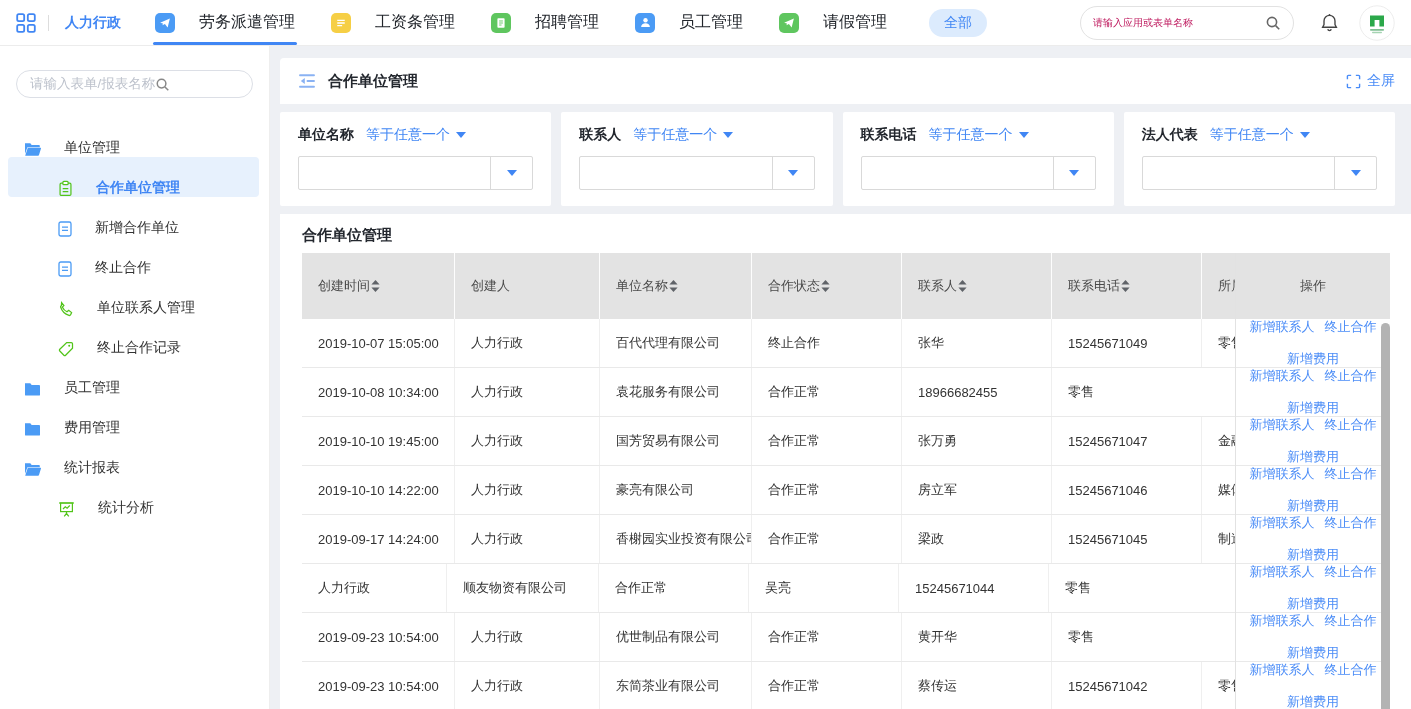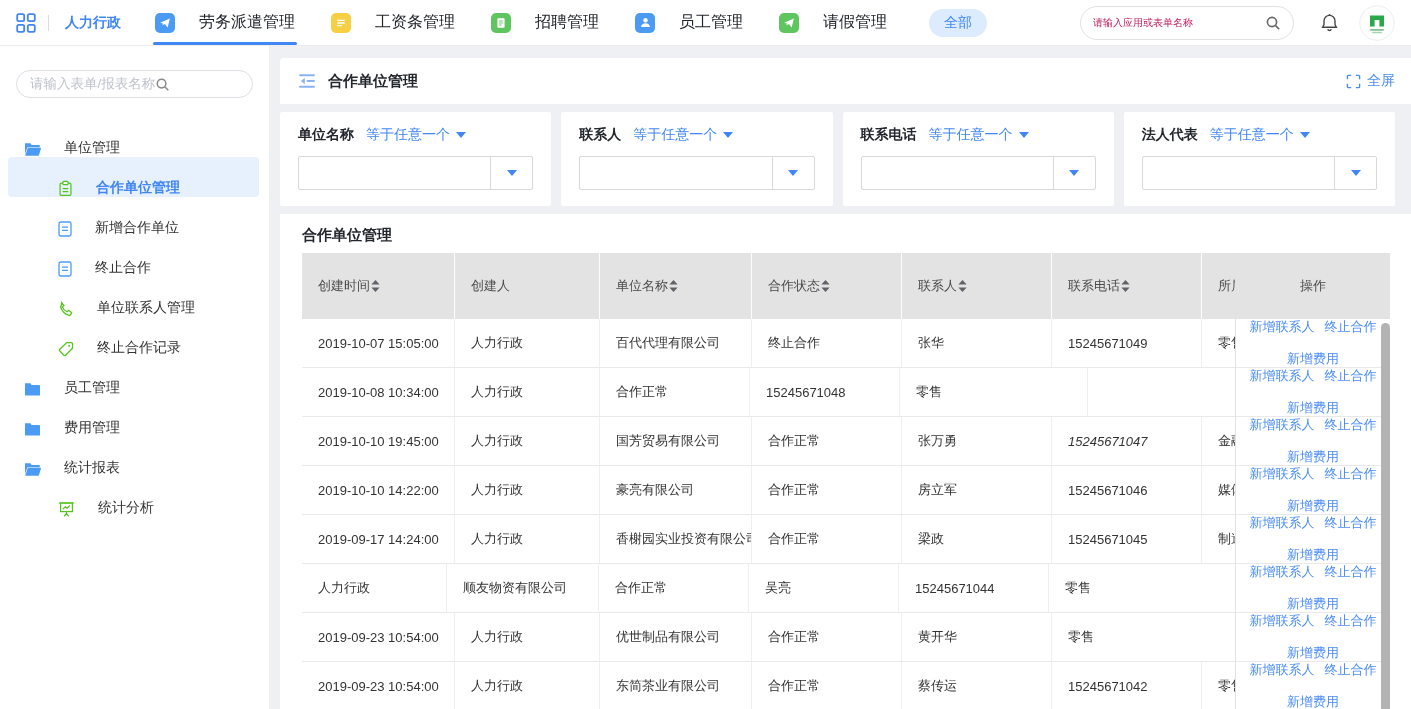--- a/index.html
+++ b/index.html
@@ -407,31 +407,32 @@
             <div class="td" style="width: 145px;">人力行政</div>
             <div class="td" style="width: 152px;">百代代理有限公司</div>
             <div class="td" style="width: 150px;">终止合作</div>
             <div class="td" style="width: 150px;">张华</div>
             <div class="td" style="width: 150px;">15245671049</div>
             <div class="td" style="width: 188px;">零售</div>
           </div>
           <div class="trow">
             <div class="td" style="width: 153px;">2019-10-08 10:34:00</div>
             <div class="td" style="width: 145px;">人力行政</div>
-            <div class="td" style="width: 150px;">合作正常</div>
-            <div class="td" style="width: 150px;">15245671048</div>
+            <div class="td" style="width: 152px;">袁花服务有限公司</div>
+            <div class="td" style="width: 150px;">合作正常</div>
+            <div class="td" style="width: 150px;">18966682455</div>
             <div class="td" style="width: 188px;">零售</div>
           </div>
           <div class="trow">
             <div class="td" style="width: 153px;">2019-10-10 19:45:00</div>
             <div class="td" style="width: 145px;">人力行政</div>
             <div class="td" style="width: 152px;">国芳贸易有限公司</div>
             <div class="td" style="width: 150px;">合作正常</div>
             <div class="td" style="width: 150px;">张万勇</div>
-            <div class="td" style="width: 150px; font-style: italic;">15245671047</div>
+            <div class="td" style="width: 150px;">15245671047</div>
             <div class="td" style="width: 188px;">金融</div>
           </div>
           <div class="trow">
             <div class="td" style="width: 153px;">2019-10-10 14:22:00</div>
             <div class="td" style="width: 145px;">人力行政</div>
             <div class="td" style="width: 152px;">豪亮有限公司</div>
             <div class="td" style="width: 150px;">合作正常</div>
             <div class="td" style="width: 150px;">房立军</div>
             <div class="td" style="width: 150px;">15245671046</div>
             <div class="td" style="width: 188px;">媒体</div>

